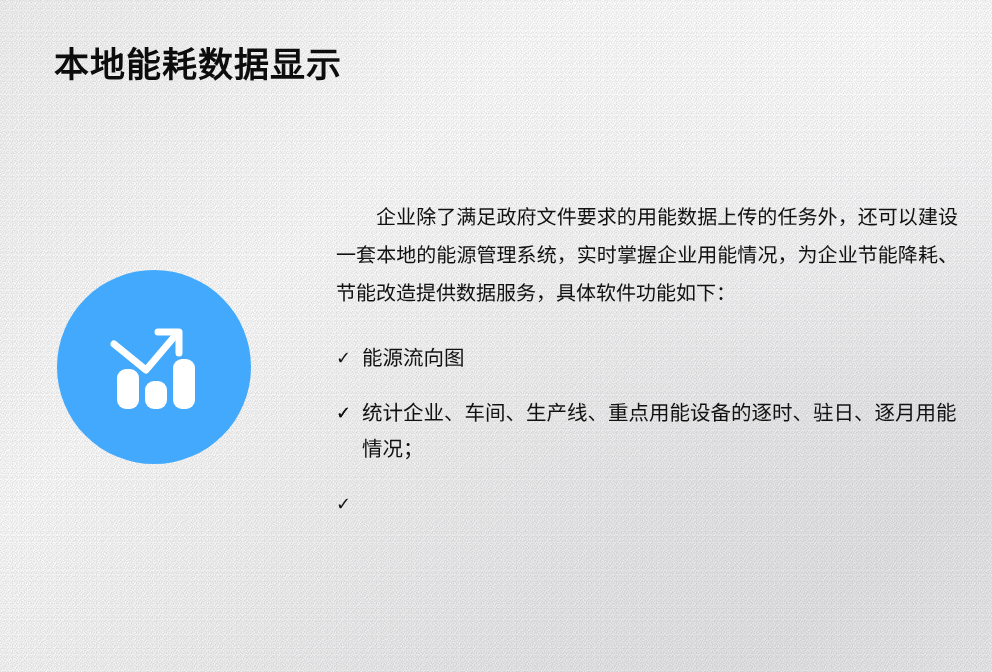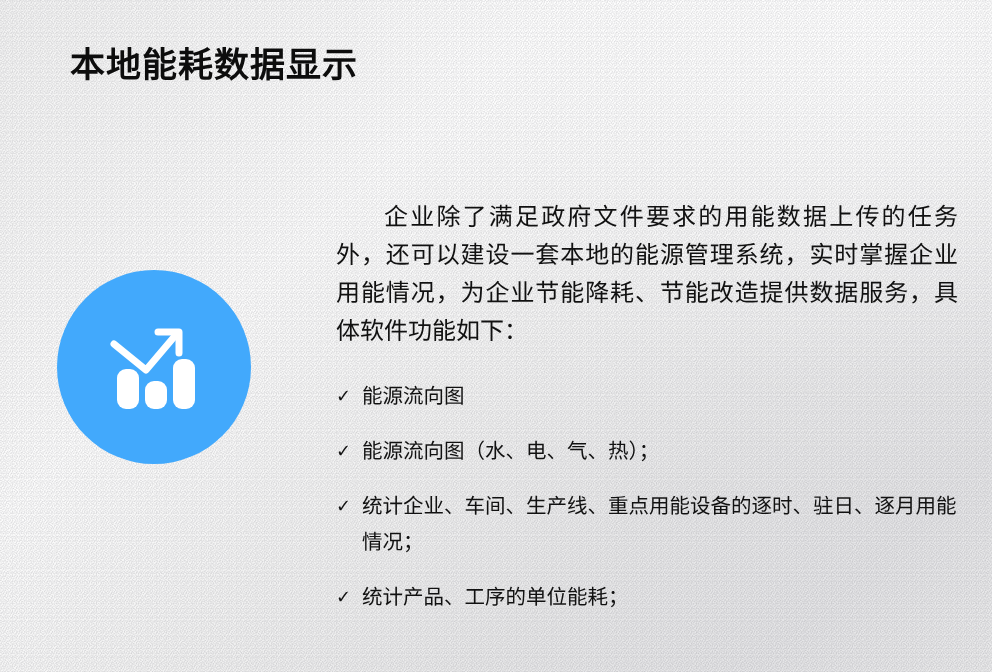--- a/index.html
+++ b/index.html
@@ -50,21 +50,21 @@
       repeating-radial-gradient(circle at 71% 63%, rgba(150,150,158,0.20) 0 0.5px, rgba(255,255,255,0) 0.5px 1.9px),
       repeating-radial-gradient(circle at 42% 88%, rgba(170,170,175,0.18) 0 0.7px, rgba(255,255,255,0) 0.7px 2.4px),
       repeating-linear-gradient(27deg, rgba(145,145,152,0.10) 0 1px, rgba(255,255,255,0) 1px 3px),
       repeating-linear-gradient(-64deg, rgba(155,155,160,0.09) 0 1px, rgba(255,255,255,0) 1px 2.6px);
     background-size: 7px 7px, 5px 5px, 9px 9px, 4px 4px, 6px 6px;
   }
 
   
   .slide-title {
     position: absolute;
-    left: 70px;
+    left: 54px;
     top: 42px;
     margin: 0;
     font-size: 35px;
     line-height: 46px;
     font-weight: 700;
     letter-spacing: 1px;
     color: #0d0d0d;
     white-space: nowrap;
     z-index: 3;
   }
@@ -92,21 +92,21 @@
   
   .content {
     position: absolute;
     left: 336px;
     top: 198px;
     width: 622px;
     z-index: 3;
   }
   .lead-paragraph {
     margin: 0;
-    font-size: 24px;
+    font-size: 20px;
     line-height: 38px;
     color: #111111;
     text-indent: 2em;
     text-align: justify;
     text-justify: inter-ideograph;
   }
 
   .feature-list {
     list-style: none;
     margin: 28px 0 0 0;
@@ -161,26 +161,24 @@
 
     <p class="lead-paragraph">企业除了满足政府文件要求的用能数据上传的任务外，还可以建设一套本地的能源管理系统，实时掌握企业用能情况，为企业节能降耗、节能改造提供数据服务，具体软件功能如下：</p>
 
     <ul class="feature-list">
       <li class="feature-item">
         <span class="check-icon">✓</span>
         <span>能源流向图</span>
       </li>
       <li class="feature-item">
         <span class="check-icon">✓</span>
-        <span>能源流向图（水、电、气、热）；</span>
       </li>
       <li class="feature-item">
         <span class="check-icon">✓</span>
         <span>统计企业、车间、生产线、重点用能设备的逐时、驻日、逐月用能情况；</span>
       </li>
       <li class="feature-item">
         <span class="check-icon">✓</span>
-        <span>统计产品、工序的单位能耗；</span>
       </li>
     </ul>
 
   </div>
 </div>
 
 </body></html>

